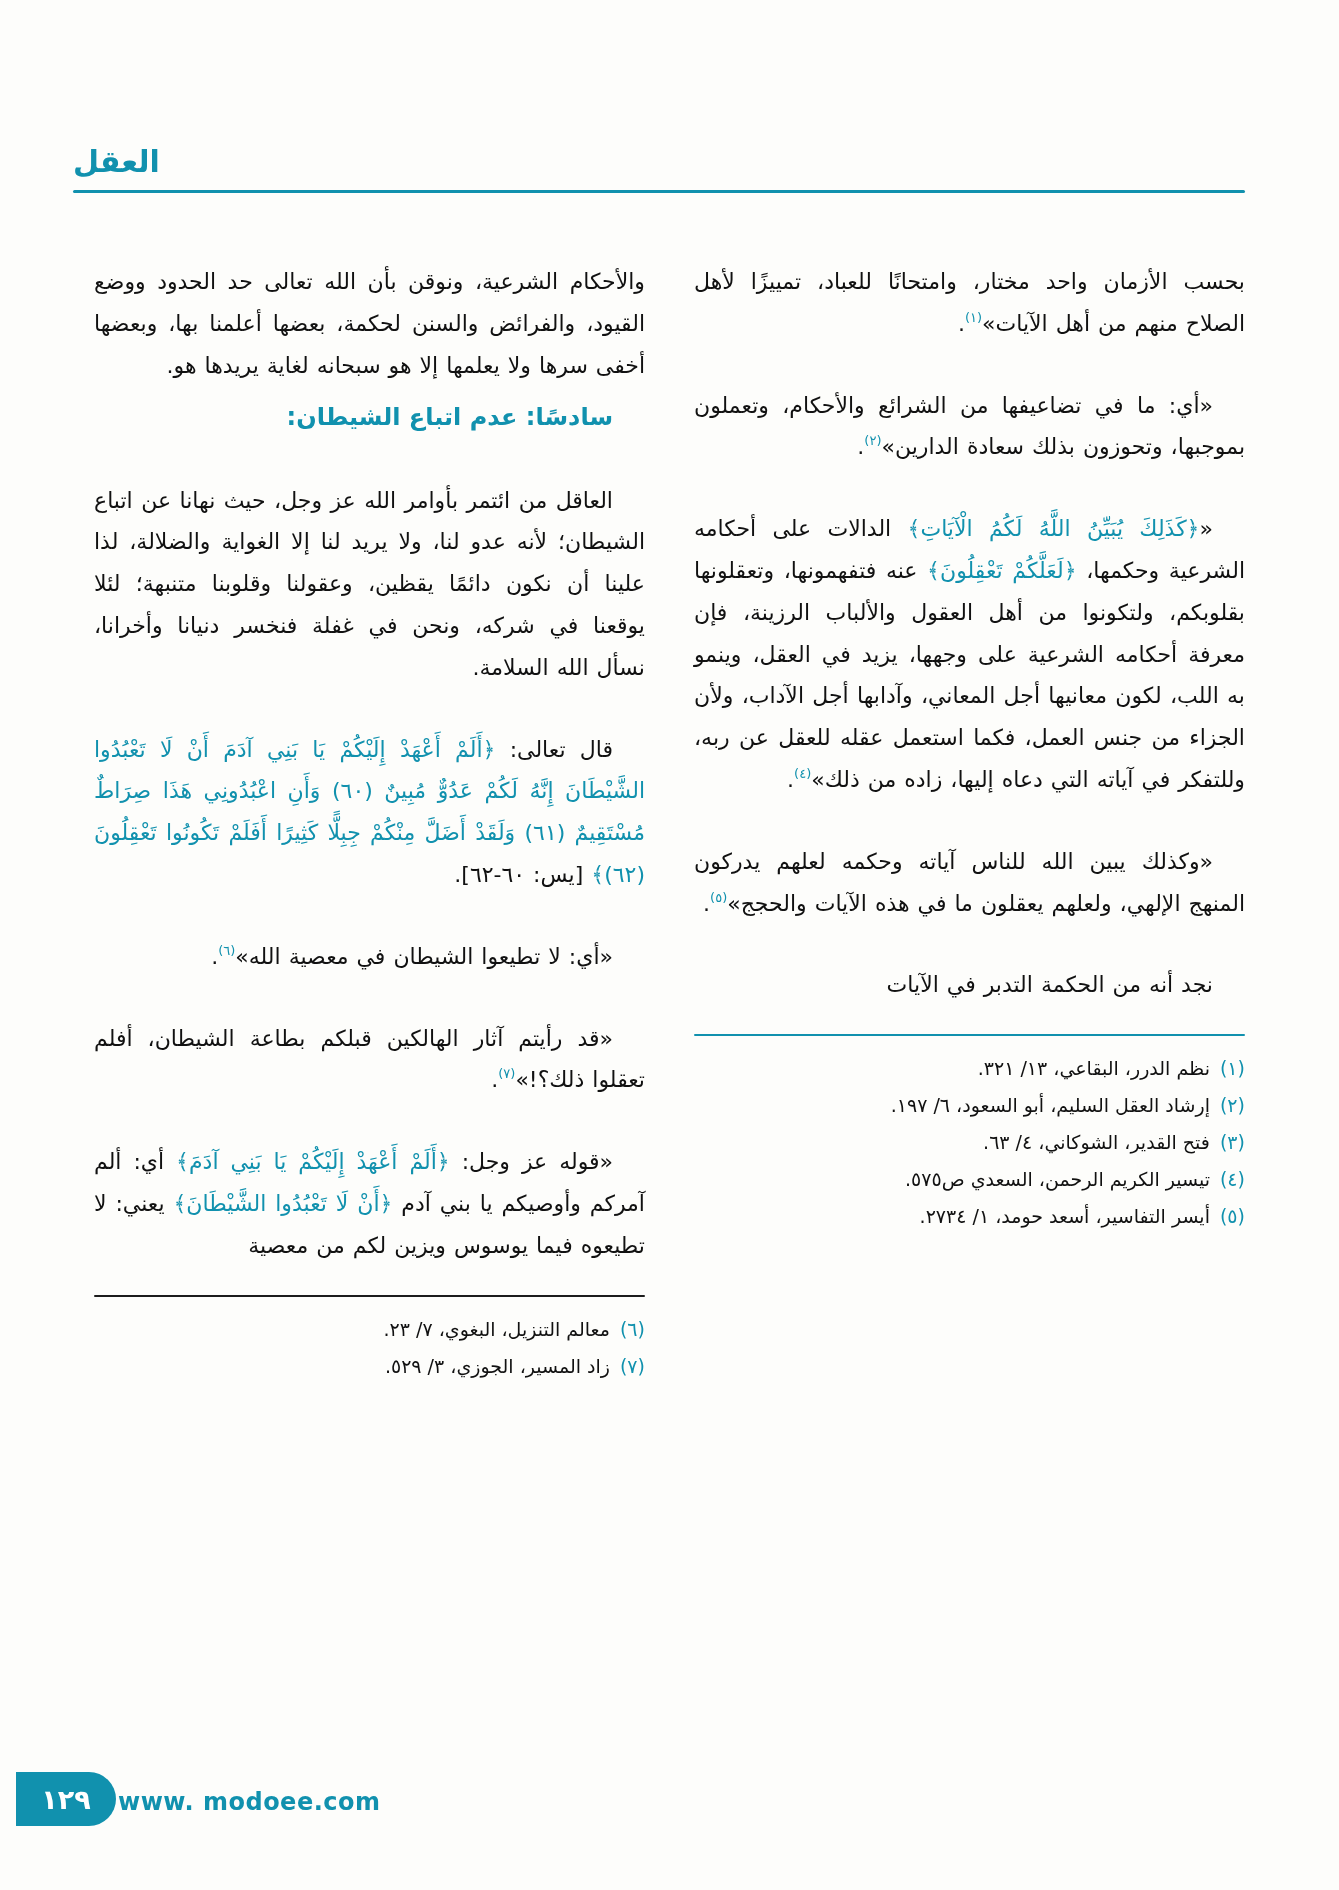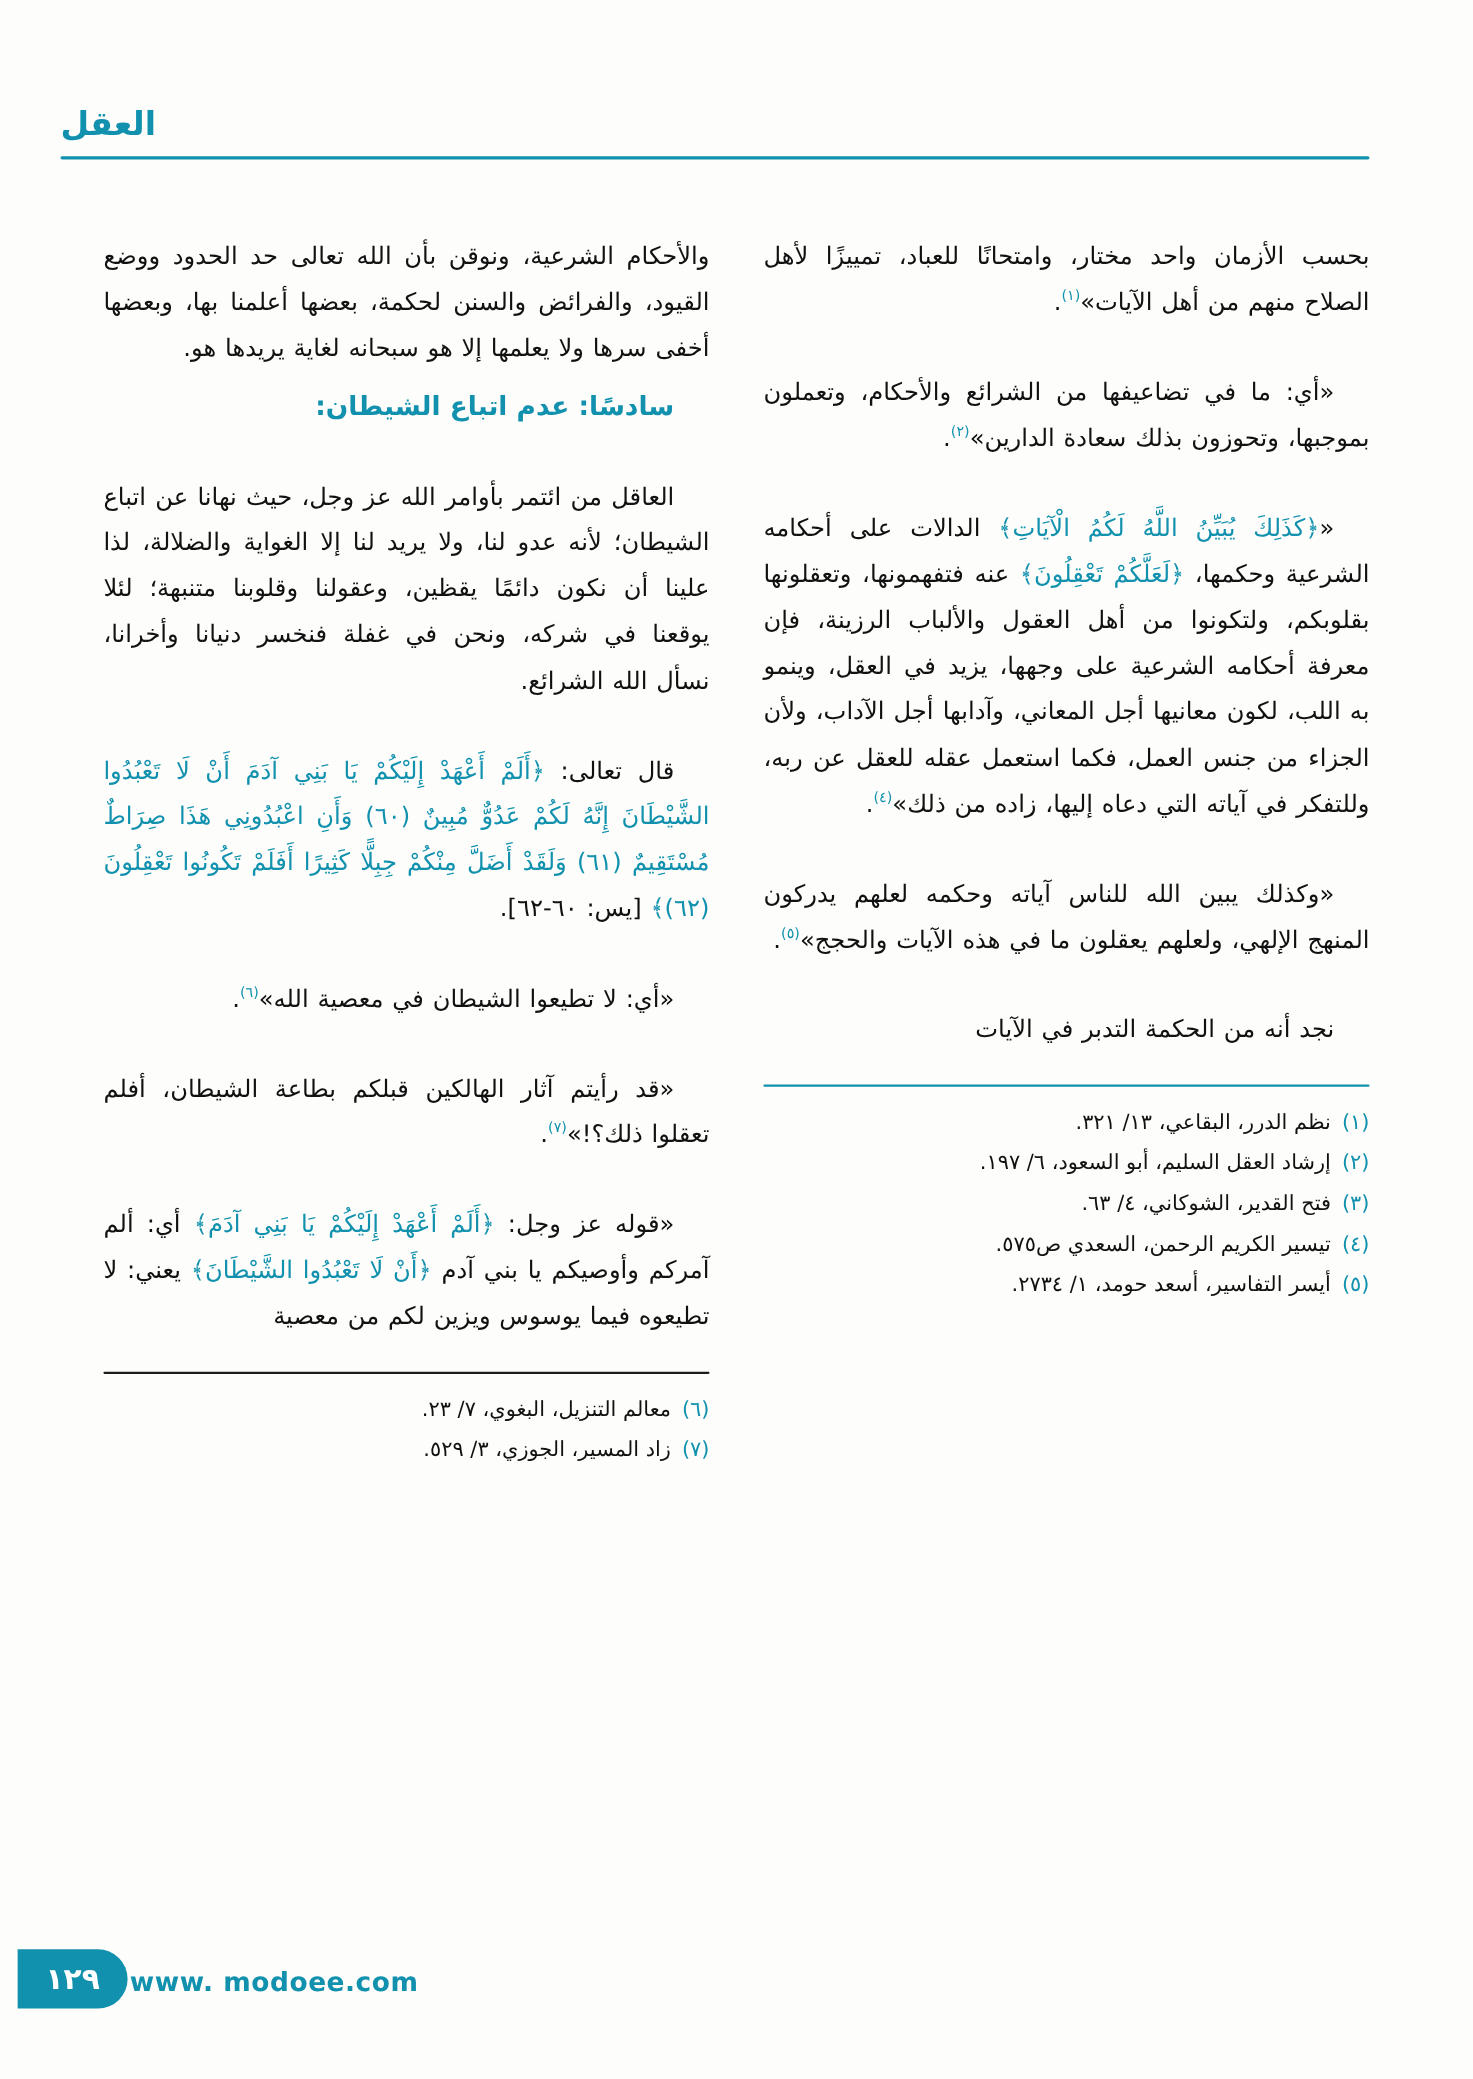--- a/index.html
+++ b/index.html
@@ -8,21 +8,21 @@
     position: relative;
     width: 1339px;
     height: 1890px;
     background: #fdfdfb;
     overflow: hidden;
     direction: rtl;
     font-family: "DejaVu Sans", "Liberation Sans", sans-serif;
     color: #111;
   }
   
-  .header { padding: 96px 94px 0 55px; }
+  .header { padding: 96px 94px 0 73px; margin-top: 48px; }
   .running-head {
     font-size: 30px;
     font-weight: bold;
     color: var(--accent);
     text-align: left;
     line-height: 1.2;
   }
   .header-rule {
     height: 3px;
     background: var(--accent);
@@ -148,21 +148,21 @@
             <span class="fn-text">أيسر التفاسير، أسعد حومد، ١/ ٢٧٣٤.</span>
           </div>
       </div>
     </section>
 
     <section class="col">
       <p class="body"><span>والأحكام الشرعية، ونوقن بأن الله تعالى حد الحدود ووضع القيود، والفرائض والسنن لحكمة، بعضها أعلمنا بها، وبعضها أخفى سرها ولا يعلمها إلا هو سبحانه لغاية يريدها هو.</span></p>
 
       <h2 class="heading">سادسًا: عدم اتباع الشيطان:</h2>
 
-      <p class="body indent"><span>العاقل من ائتمر بأوامر الله عز وجل، حيث نهانا عن اتباع الشيطان؛ لأنه عدو لنا، ولا يريد لنا إلا الغواية والضلالة، لذا علينا أن نكون دائمًا يقظين، وعقولنا وقلوبنا متنبهة؛ لئلا يوقعنا في شركه، ونحن في غفلة فنخسر دنيانا وأخرانا، نسأل الله الشرائع.</span></p>
+      <p class="body indent"><span>العاقل من ائتمر بأوامر الله عز وجل، حيث نهانا عن اتباع الشيطان؛ لأنه عدو لنا، ولا يريد لنا إلا الغواية والضلالة، لذا علينا أن نكون دائمًا يقظين، وعقولنا وقلوبنا متنبهة؛ لئلا يوقعنا في شركه، ونحن في غفلة فنخسر دنيانا وأخرانا، نسأل الله السلامة.</span></p>
 
       <p class="body indent"><span>قال تعالى: </span><span class="verse">﴿أَلَمْ أَعْهَدْ إِلَيْكُمْ يَا بَنِي آدَمَ أَنْ لَا تَعْبُدُوا الشَّيْطَانَ إِنَّهُ لَكُمْ عَدُوٌّ مُبِينٌ (٦٠) وَأَنِ اعْبُدُونِي هَذَا صِرَاطٌ مُسْتَقِيمٌ (٦١) وَلَقَدْ أَضَلَّ مِنْكُمْ جِبِلًّا كَثِيرًا أَفَلَمْ تَكُونُوا تَعْقِلُونَ (٦٢)﴾</span><span> [يس: ٦٠-٦٢].</span></p>
 
       <p class="body indent"><span>«أي: لا تطيعوا الشيطان في معصية الله»</span><sup class="fnref">(٦)</sup><span>.</span></p>
 
       <p class="body indent"><span>«قد رأيتم آثار الهالكين قبلكم بطاعة الشيطان، أفلم تعقلوا ذلك؟!»</span><sup class="fnref">(٧)</sup><span>.</span></p>
 
       <p class="body indent"><span>«قوله عز وجل: </span><span class="verse">﴿أَلَمْ أَعْهَدْ إِلَيْكُمْ يَا بَنِي آدَمَ﴾</span><span> أي: ألم آمركم وأوصيكم يا بني آدم </span><span class="verse">﴿أَنْ لَا تَعْبُدُوا الشَّيْطَانَ﴾</span><span> يعني: لا تطيعوه فيما يوسوس ويزين لكم من معصية</span></p>
 
       <div class="fn-block">

